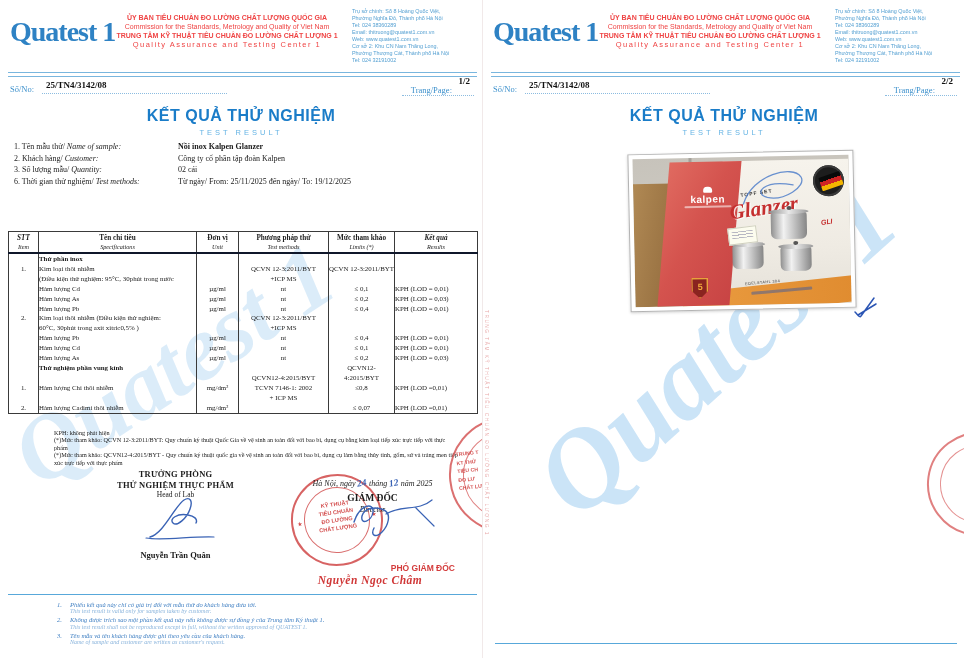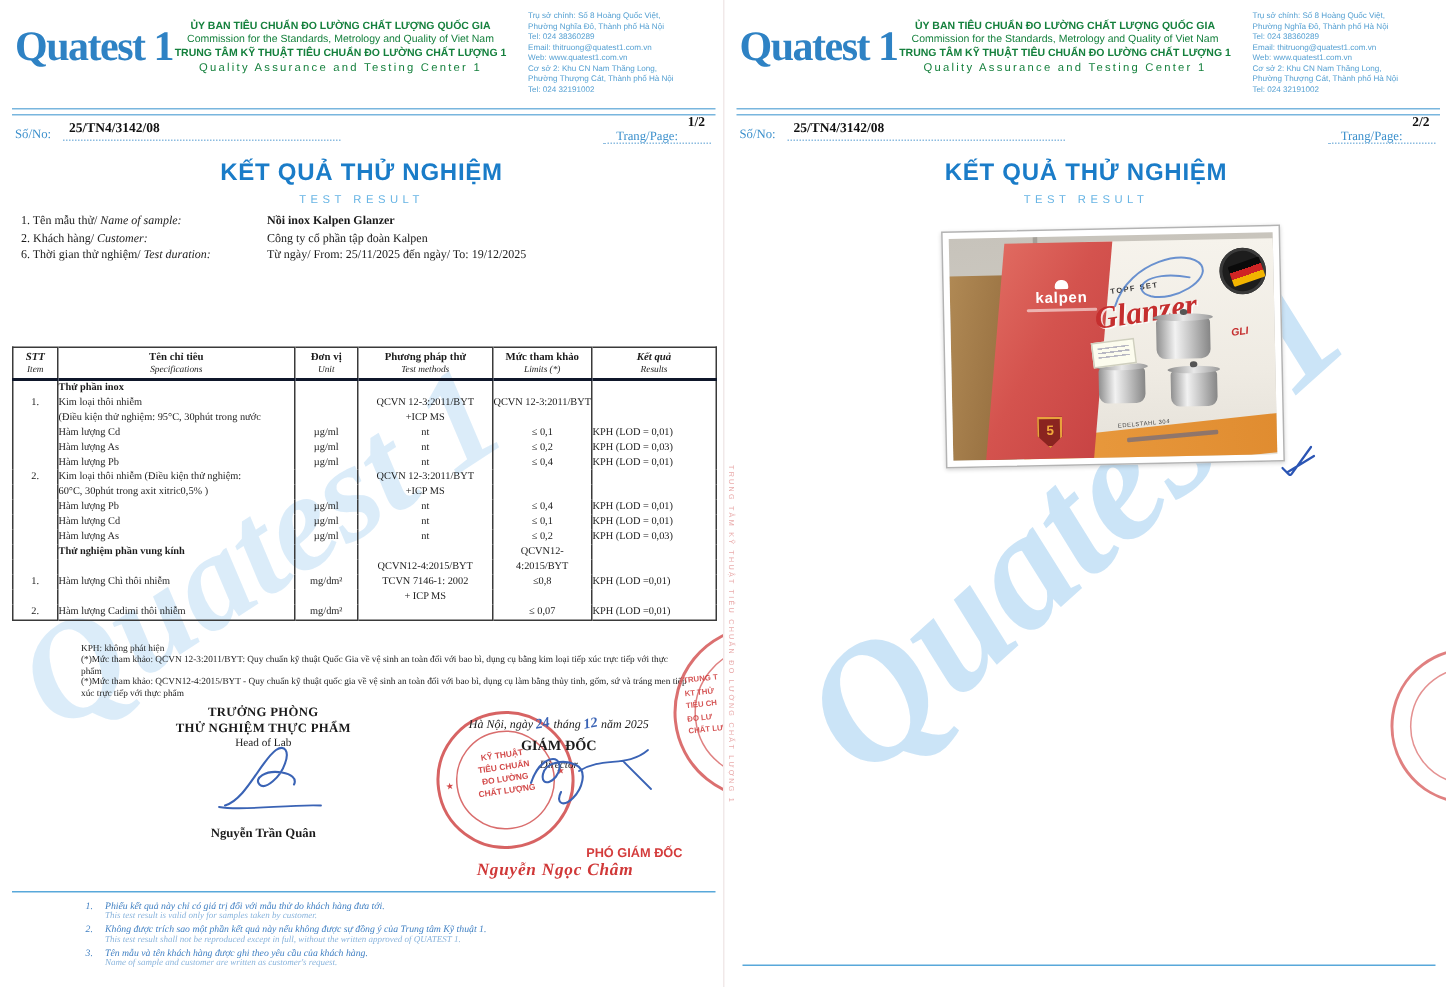--- a/index.html
+++ b/index.html
@@ -3,21 +3,21 @@
 <meta charset="utf-8">
 <style>
   html,body{margin:0;padding:0;background:#e9e9e9;}
   .stage{position:relative;width:964px;height:658px;background:#fff;font-family:"Liberation Serif",serif;color:#1b1b1b;overflow:hidden;}
   .page{position:absolute;top:0;width:482px;height:658px;background:#fff;overflow:hidden;}
   #p1{left:0;}
   #p2{left:482px;border-left:1px solid #f1e9e9;}
 
   
   .logo{position:absolute;left:10px;top:16px;font-family:"Liberation Serif",serif;font-weight:bold;font-size:28px;color:#2e82c4;letter-spacing:-1px;}
-  .org{position:absolute;left:106px;top:13px;width:242px;text-align:center;font-family:"Liberation Sans",sans-serif;color:#15803d;}
+  .org{position:absolute;left:106px;top:13px;width:242px;text-align:center;font-family:"Liberation Sans",sans-serif;color:#ef4444;}
   .org .o1,.org .o3{font-size:7px;font-weight:bold;line-height:9px;}
   .org .o2{font-size:7px;line-height:9px;}
   .org .o4{font-size:7.5px;letter-spacing:1.5px;line-height:10px;}
   .contact{position:absolute;left:352px;top:8px;width:127px;font-family:"Liberation Sans",sans-serif;font-size:5.4px;line-height:7px;color:#55a0d2;}
   .hrule{position:absolute;left:8px;right:5px;top:72px;height:2.5px;border-top:1.6px solid #79b6de;border-bottom:0.8px solid #79b6de;}
   .sono-lab{position:absolute;left:10px;top:84px;font-size:8.5px;color:#3c90cc;}
   .sono-val{position:absolute;left:46px;top:80px;font-weight:bold;font-size:9px;color:#111;}
   .sono-dots{position:absolute;left:42px;top:93px;width:185px;border-bottom:1px dotted #8cbce0;}
   .trang-lab{position:absolute;right:30px;top:85px;font-size:8.5px;color:#3c90cc;}
   .trang-val{position:absolute;right:12px;top:76px;font-weight:bold;font-size:9px;color:#111;}
@@ -157,21 +157,22 @@
     <span class="trang-val">1/2</span>
     <span class="trang-dots"></span>
     <div class="title">KẾT QUẢ THỬ NGHIỆM</div>
     <div class="subtitle">TEST RESULT</div>
 
     <div class="wm">Quatest 1</div>
 
     <div class="info">
         <div class="irow"><span class="il">1. Tên mẫu thử/ </span><span class="ile">Name of sample:</span><span class="iv b">Nồi inox Kalpen Glanzer</span></div>
         <div class="irow"><span class="il">2. Khách hàng/ </span><span class="ile">Customer:</span><span class="iv">Công ty cổ phần tập đoàn Kalpen</span></div>
-        <div class="irow"><span class="il">6. Thời gian thử nghiệm/ </span><span class="ile">Test duration:</span><span class="iv">Từ ngày/ From: 25/11/2025  đến ngày/ To: 19/12/2025</span></div>
+        <div class="irow"><span class="il">3. Số lượng mẫu/ </span><span class="ile">Quantity:</span><span class="iv">02 cái</span></div>
+        <div class="irow"><span class="il">6. Thời gian thử nghiệm/ </span><span class="ile">Test methods:</span><span class="iv">Từ ngày/ From: 25/11/2025  đến ngày/ To: 19/12/2025</span></div>
       </div>
 
     <table class="res">
       <colgroup>
         <col style="width:30px">
           <col style="width:158px">
           <col style="width:42px">
         <col style="width:90px">
           <col style="width:66px">
           <col style="width:83px">

